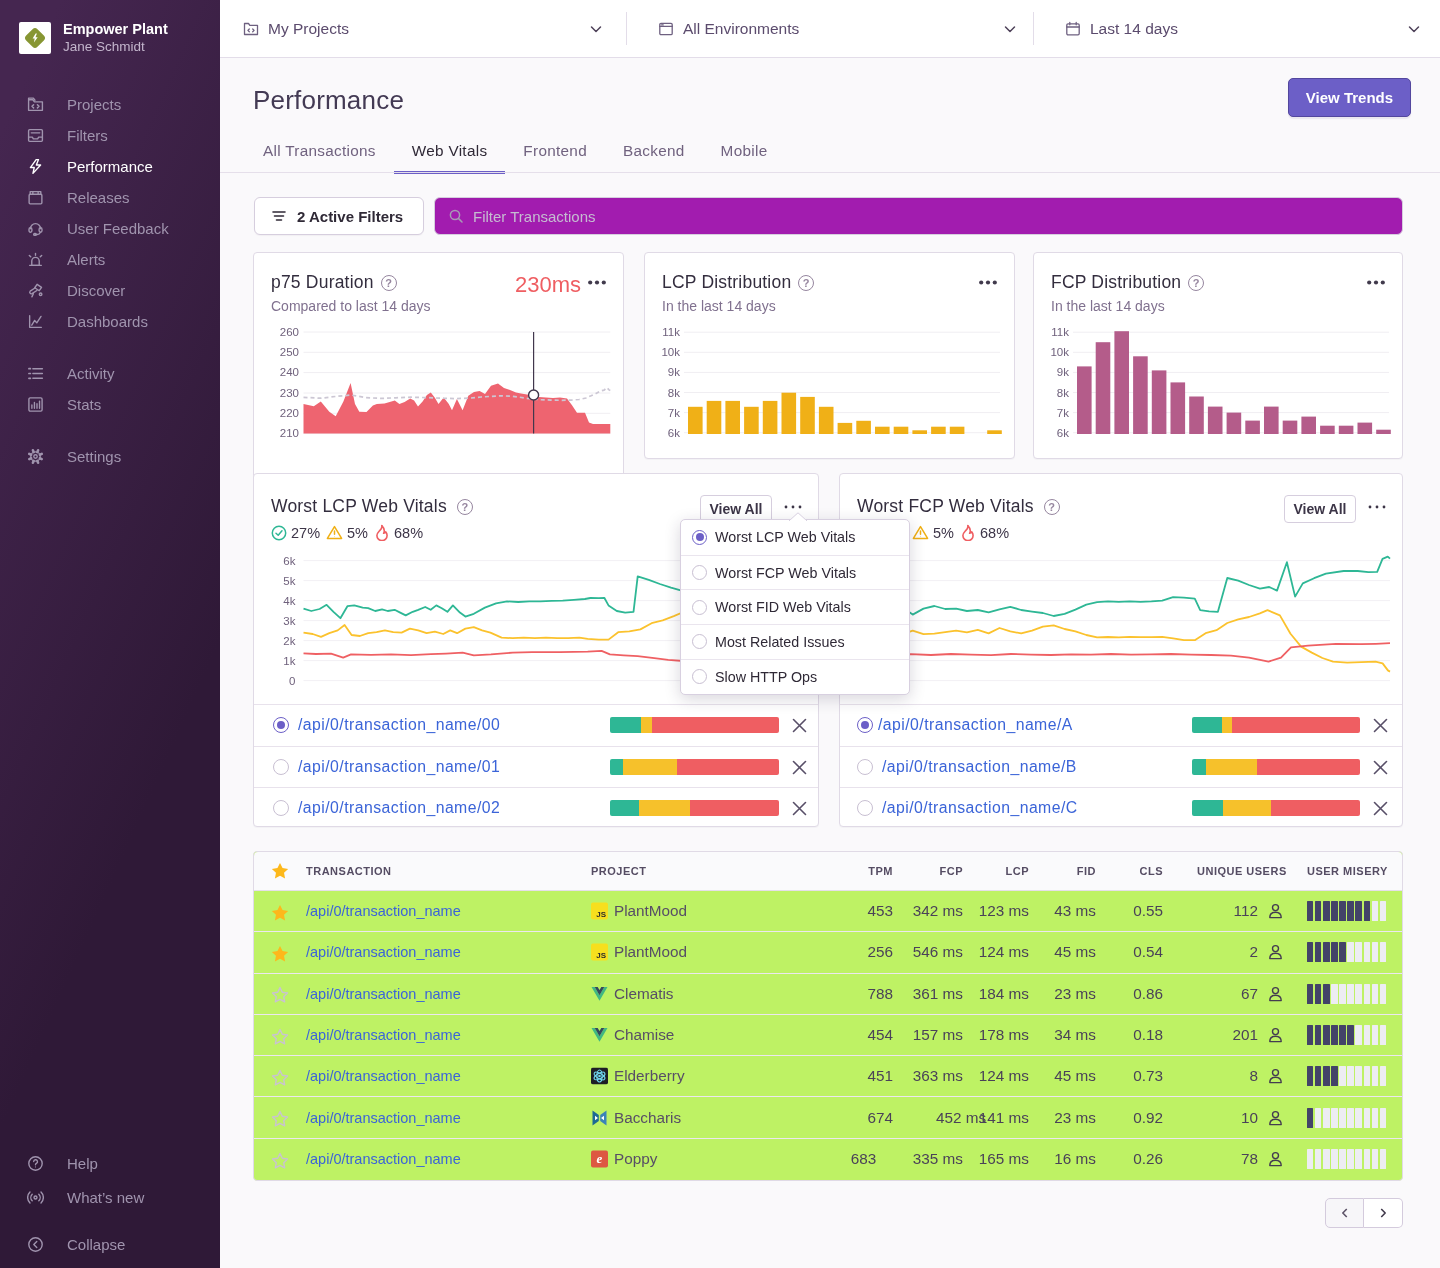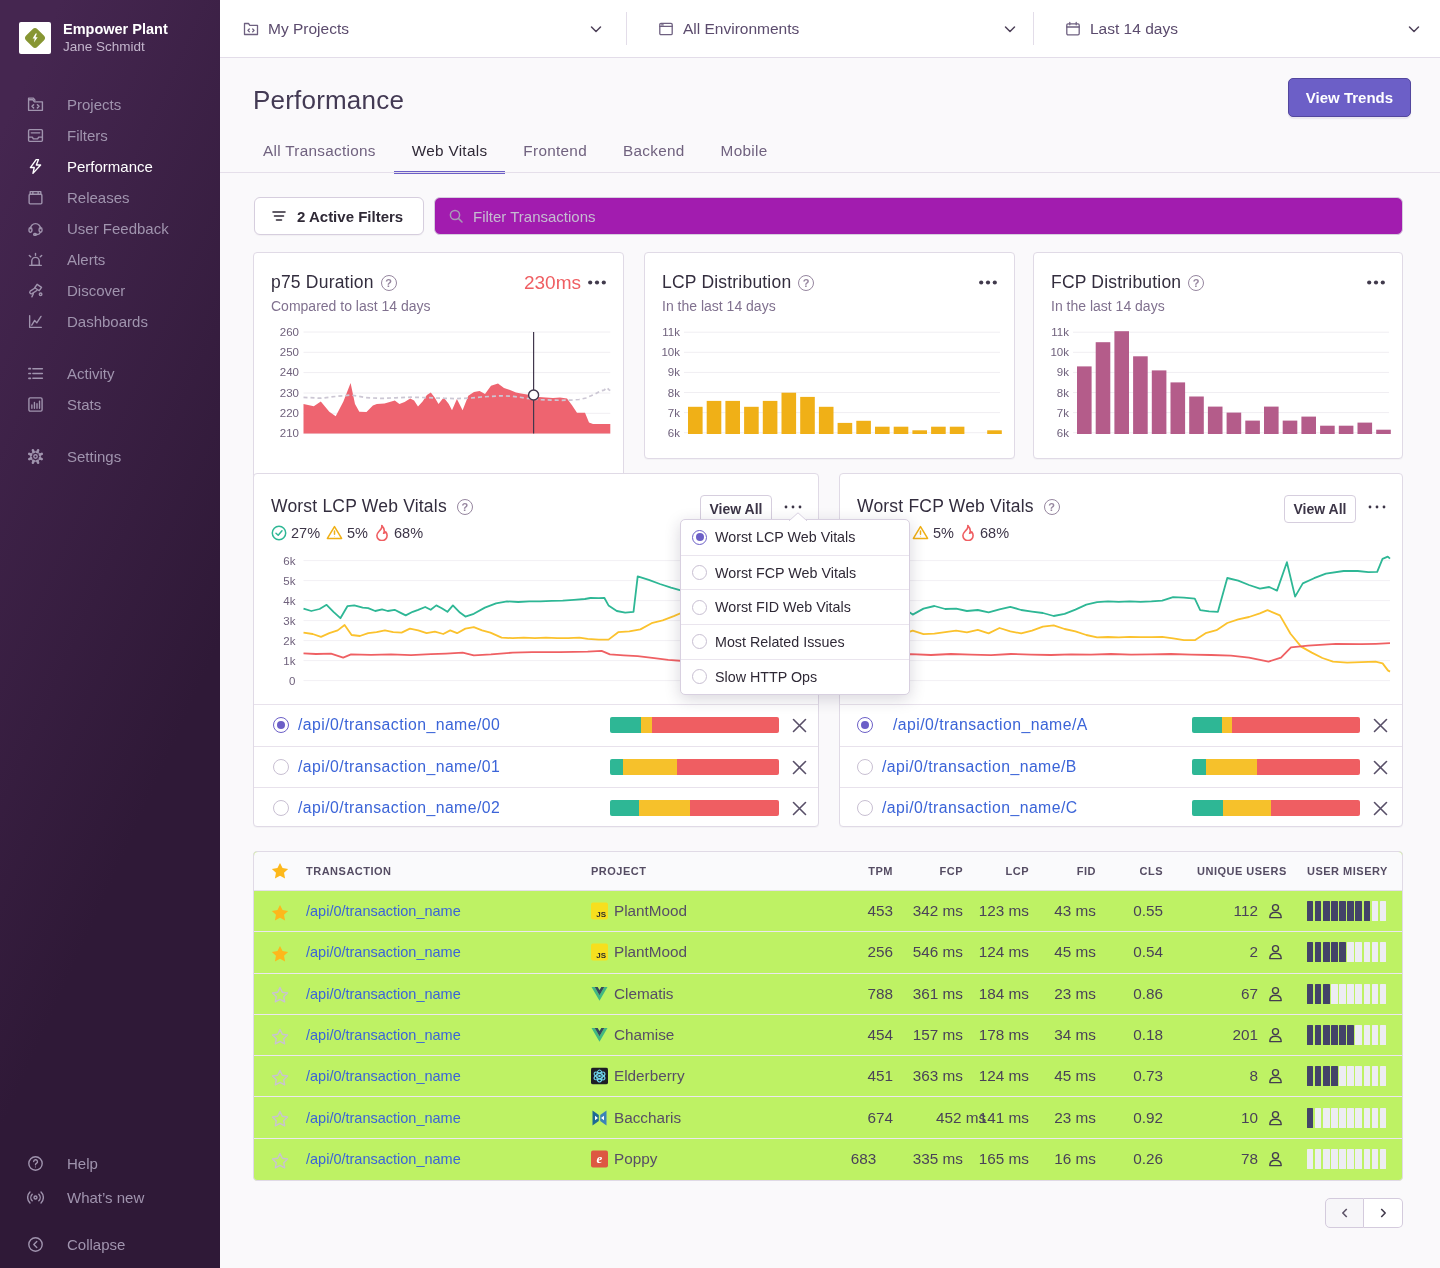--- a/index.html
+++ b/index.html
@@ -268,21 +268,21 @@
 <div class="tabline"></div>
 <div class="filterbtn"><svg width="16" height="16" viewBox="0 0 16 16" stroke="#2f2936" stroke-width="1.6" stroke-linecap="round">
         <path d="M2 4 h12 M3.5 8 h9 M5.5 12 h5"></path>
       </svg>2 Active Filters</div>
 <div class="searchbox"><svg width="16" height="16" viewBox="0 0 16 16" fill="none" stroke="#a79cb5" stroke-width="1.5" stroke-linecap="round">
         <circle cx="7" cy="7" r="4.6"></circle>
         <path d="M10.4 10.4 L14 14"></path>
       </svg>Filter Transactions</div>
 <div class="card" style="left:253px;top:252px;width:371px;height:262px">
 <div class="ctitle" style="position:absolute;left:17px;top:19px">p75 Duration<span class="qm">?</span></div>
-<div style="position:absolute;right:42px;top:19px;font-size:19px;color:#ef5e62">230ms</div>
+<div style="position:absolute;right:42px;top:19px;font-size:22px;color:#ef5e62">230ms</div>
 <div style="position:absolute;right:17px;top:27px;line-height:0"><svg width="18" height="5" viewBox="0 0 18 5">
           <g fill="#413a4c">
             <circle cx="2.2" cy="2.5" r="2.1"></circle>
             <circle cx="9" cy="2.5" r="2.1"></circle>
             <circle cx="15.8" cy="2.5" r="2.1"></circle>
           </g>
         </svg></div>
 <div class="csub" style="position:absolute;left:17px;top:45px">Compared to last 14 days</div>
 <svg width="371" height="207" viewBox="0 0 371 207" style="position:absolute;left:0;top:0">
 <line x1="49.5" y1="180.6" x2="356.3" y2="180.6" stroke="#f0eef2" stroke-width="1"></line>
@@ -511,21 +511,21 @@
         <line x1="49.5" y1="146.6" x2="550" y2="146.6" stroke="#f2f0f4" stroke-width="1"></line>
         <line x1="49.5" y1="126.6" x2="550" y2="126.6" stroke="#f2f0f4" stroke-width="1"></line>
         <line x1="49.5" y1="106.6" x2="550" y2="106.6" stroke="#f2f0f4" stroke-width="1"></line>
         <line x1="49.5" y1="86.6" x2="550" y2="86.6" stroke="#f2f0f4" stroke-width="1"></line>
         <path d="M51.0,132.6 L61.8,133.0 L72.7,140.6 L83.5,134.6 L94.4,132.0 L105.2,135.0 L116.1,134.6 L126.9,137.0 L137.8,136.0 L148.6,138.4 L159.5,135.4 L170.3,132.8 L181.2,136.0 L192.0,137.6 L202.9,139.0 L213.7,142.0 L224.6,139.8 L235.4,135.6 L246.3,130.6 L257.1,128.2 L268.0,127.4 L278.8,127.8 L289.7,127.4 L300.5,127.8 L311.4,127.4 L322.2,126.6 L333.1,123.2 L343.9,123.6 L354.8,124.6 L360.2,136.2 L369.1,137.4 L377.9,137.8 L387.3,104.0 L398.2,106.6 L409.0,111.0 L419.9,114.6 L429.2,113.0 L437.0,116.6 L446.9,88.2 L455.1,122.6 L462.8,109.4 L474.1,104.2 L485.9,99.6 L503.6,97.0 L517.7,97.0 L528.4,98.2 L537.2,97.8 L542.5,84.8 L547.8,82.6 L550.0,84.6" fill="none" stroke="#2eb795" stroke-width="1.8" stroke-linejoin="round"></path>
         <path d="M51.0,160.6 L61.8,160.6 L72.7,156.6 L83.5,160.2 L94.4,159.6 L105.2,158.2 L116.1,156.6 L126.9,158.4 L137.8,155.8 L148.6,159.4 L159.5,154.0 L170.3,157.4 L181.2,159.4 L192.0,156.6 L202.9,152.6 L213.7,151.4 L224.6,155.0 L235.4,157.4 L246.3,161.0 L257.1,163.4 L268.0,163.0 L278.8,163.4 L289.7,162.8 L300.5,163.2 L311.4,163.2 L322.2,162.8 L333.1,164.4 L343.9,166.2 L354.8,166.2 L365.6,159.2 L376.5,156.2 L387.3,149.0 L398.2,145.4 L409.0,143.0 L419.9,139.4 L427.5,136.2 L439.9,141.4 L450.5,159.8 L461.1,172.6 L471.8,178.6 L482.4,184.0 L493.0,187.6 L507.2,188.6 L521.3,188.2 L535.5,187.6 L542.6,189.4 L547.9,196.4 L550.0,197.6" fill="none" stroke="#fbc22d" stroke-width="1.8" stroke-linejoin="round"></path>
         <path d="M51.0,180.6 L71.0,180.2 L91.0,181.0 L111.0,180.0 L131.0,180.6 L151.0,181.2 L171.0,180.0 L191.0,180.6 L211.0,181.0 L231.0,180.4 L251.0,180.6 L271.0,180.0 L291.0,180.6 L311.0,180.4 L331.0,180.0 L351.0,180.6 L371.0,181.0 L391.0,181.6 L409.0,183.6 L428.5,187.6 L441.0,183.6 L451.0,173.4 L468.0,171.6 L496.0,169.8 L521.0,170.2 L536.0,169.8 L550.0,169.2" fill="none" stroke="#ef6063" stroke-width="1.8" stroke-linejoin="round"></path>
       </svg>
 <div class="trow" style="top:230.3px">
 <div class="radio sel" style="margin-left:17px"></div>
-<div class="tlink" style="margin-left:20px">/api/0/transaction_name/A</div>
+<div class="tlink" style="margin-left:5px">/api/0/transaction_name/A</div>
 <div class="segbar" style="left:352.3px;width:168px">
           <i style="background:#2eb795;width:17.4%"></i>
           <i style="background:#f6c12b;width:6.0%"></i>
           <i style="background:#ef5e62;width:76.6%"></i>
         </div>
 <div class="xicon" style="left:533.3px;top:13px"><svg width="15" height="15" viewBox="0 0 15 15" stroke="#584f68" stroke-width="1.6" stroke-linecap="round">
             <path d="M1.5 1.5 L13.5 13.5 M13.5 1.5 L1.5 13.5"></path>
           </svg></div>
 </div>
       <div class="trow" style="top:271.6px">

